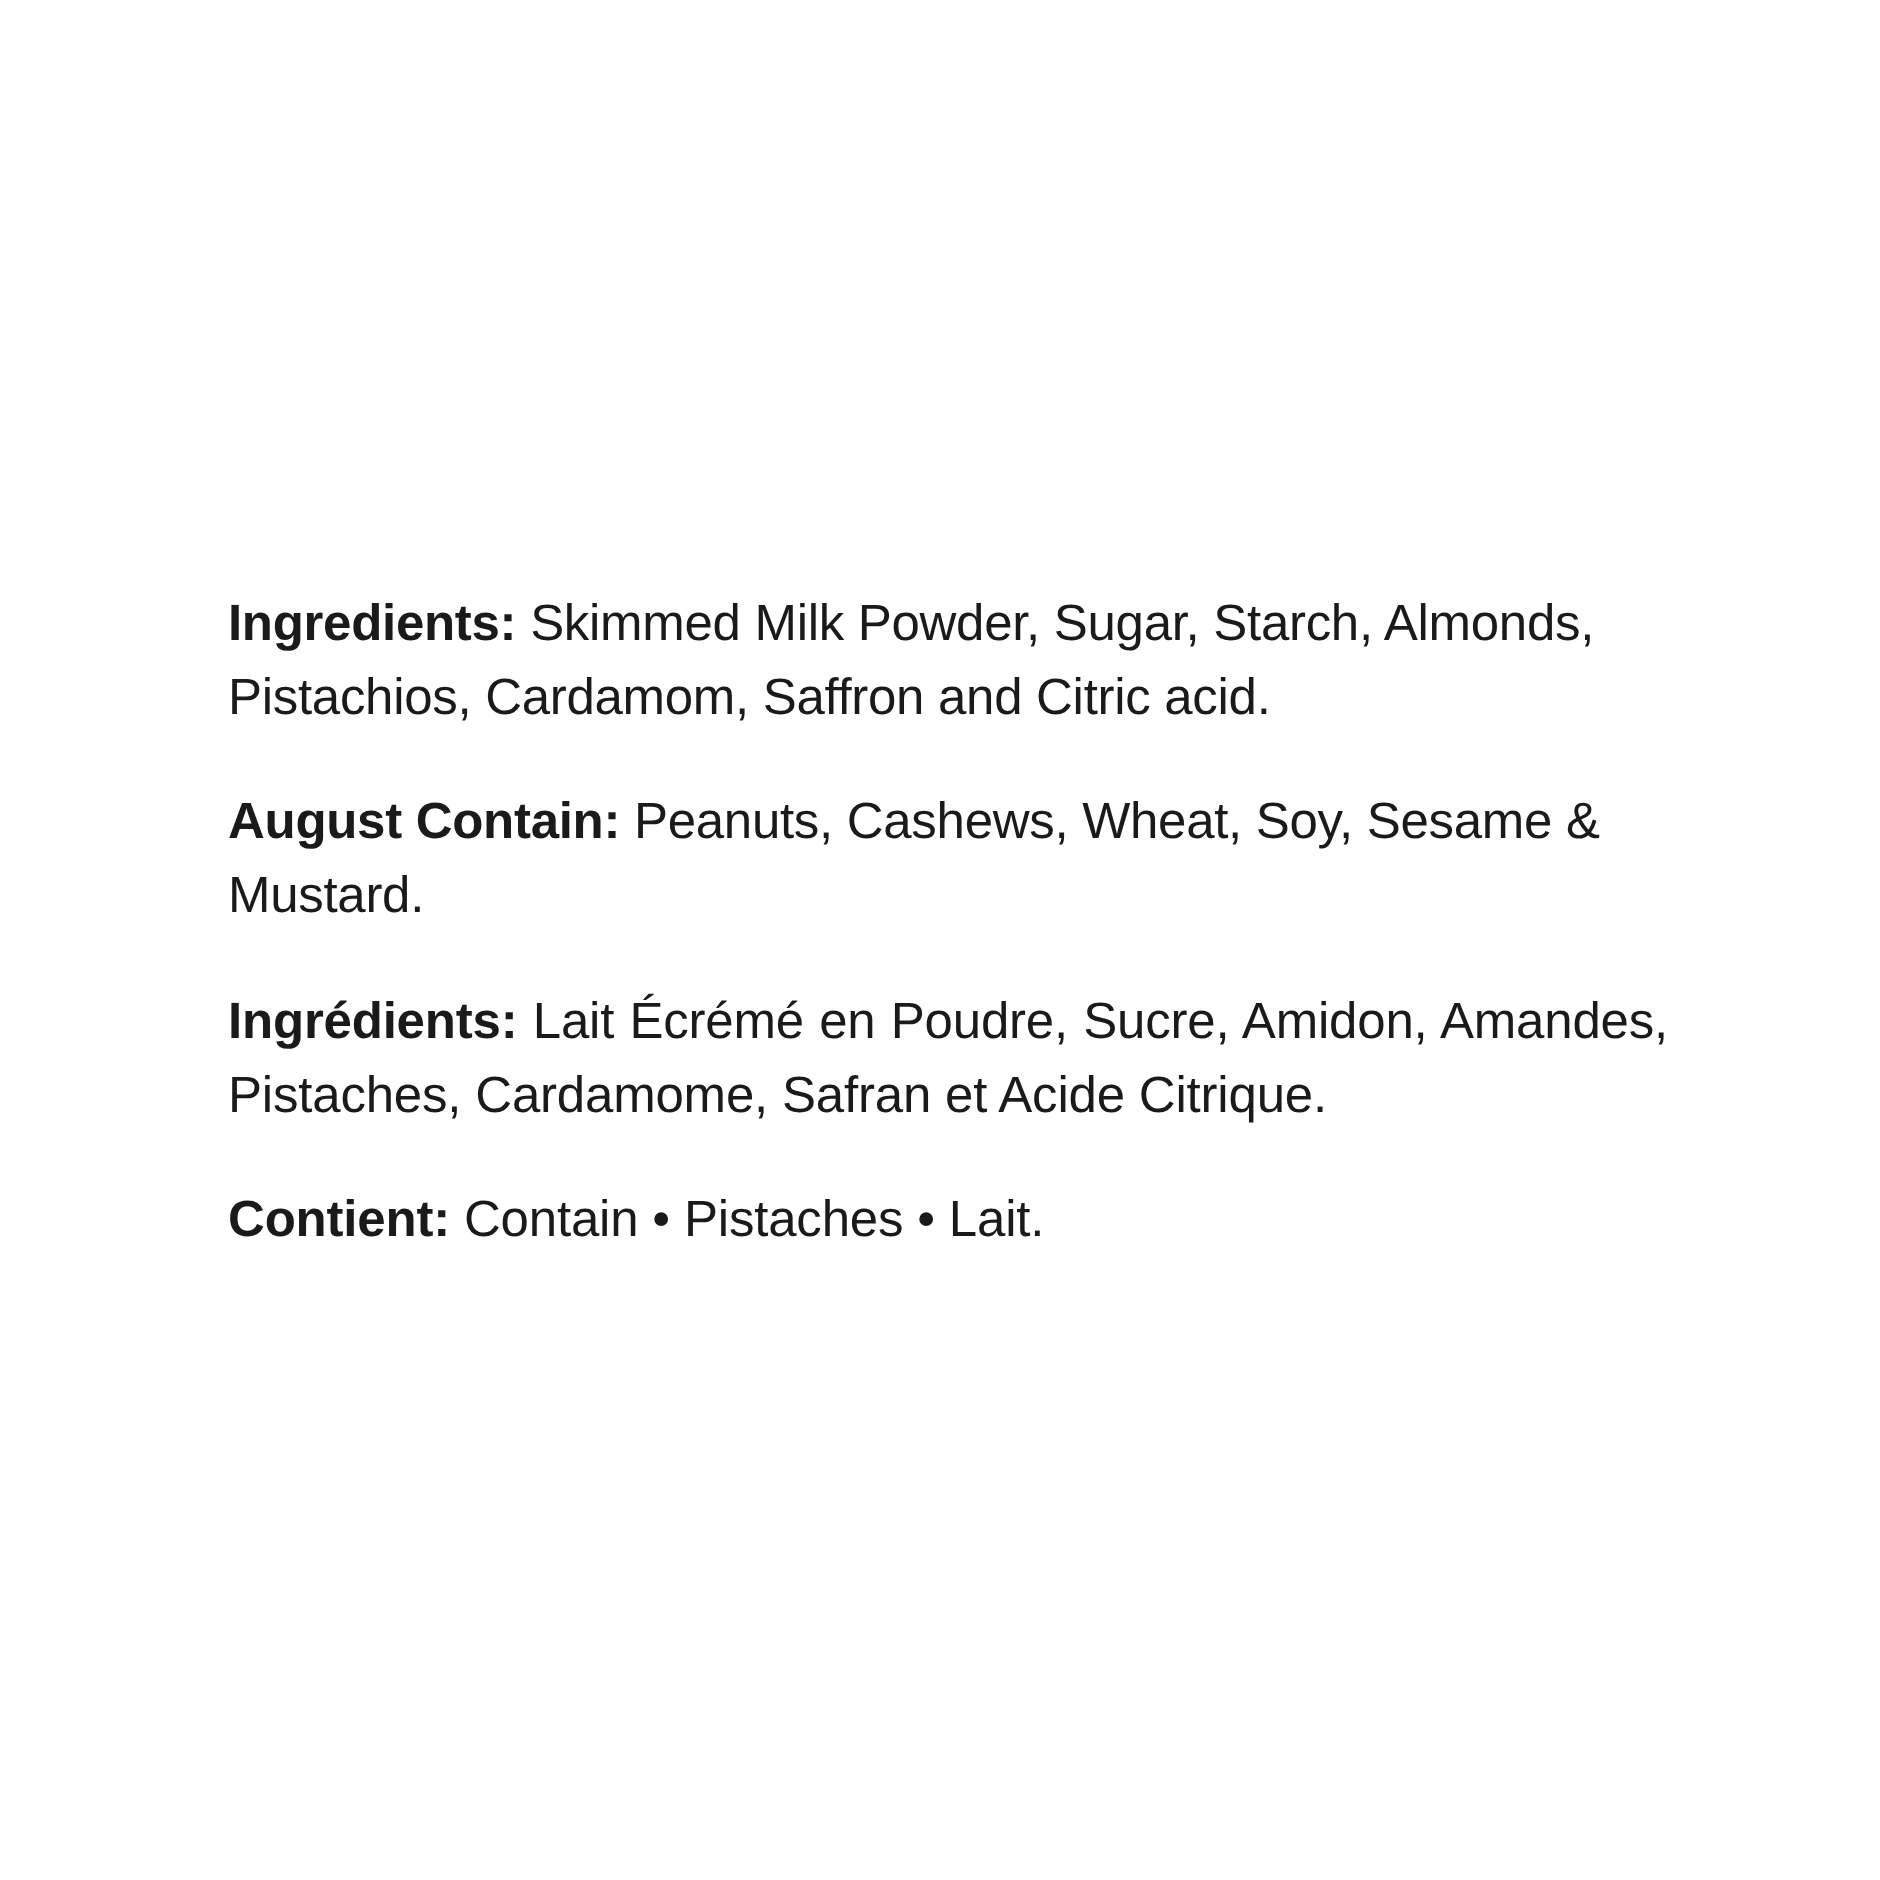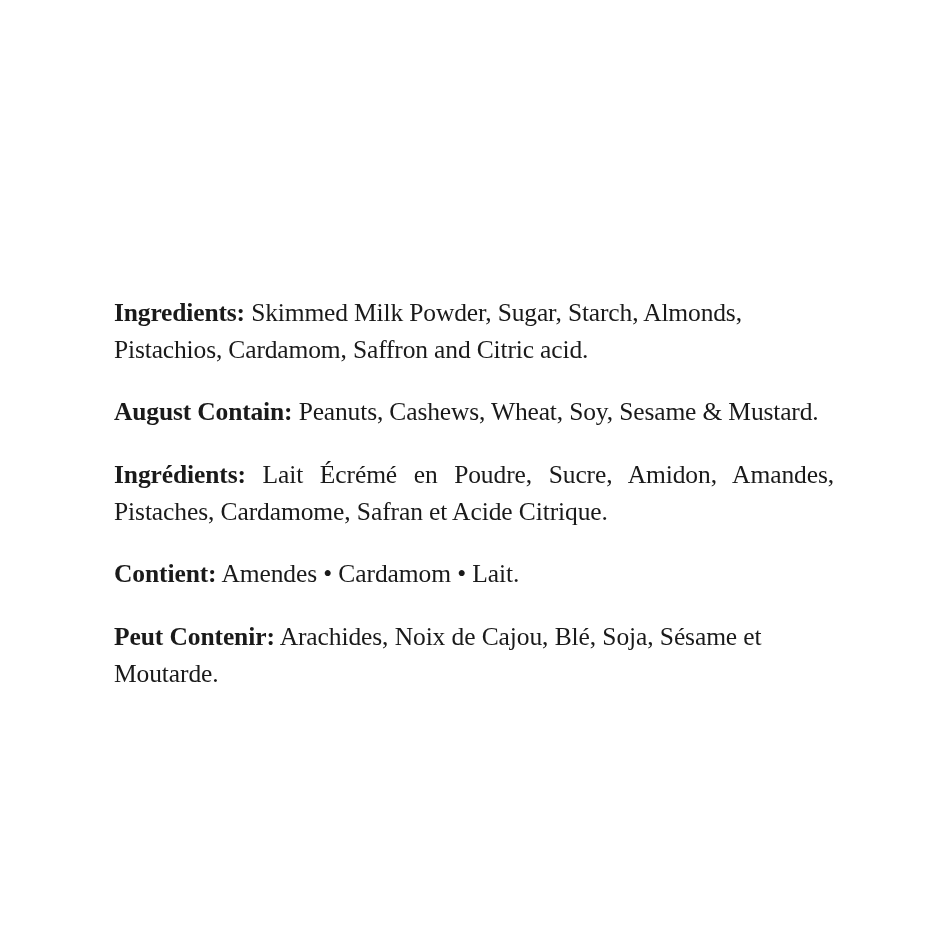--- a/index.html
+++ b/index.html
@@ -12,21 +12,20 @@
     background: #ffffff;
     font-family: "Liberation Sans", sans-serif;
     color: #1a1a1a;
     overflow: hidden;
   }
   .label-panel {
     position: absolute;
     left: 114px;
     top: 268px;
     width: 720px;
-    font-family: Liberation Serif, serif;
   }
   .block {
     margin: 0;
   }
   .block + .block {
     margin-top: 24px;
   }
   .line {
     font-size: 25.5px;
     line-height: 37px;
@@ -49,17 +48,16 @@
 
 <div class="label-panel">
 
   <div class="block en">
     <p class="line"><span class="heading">Ingredients:</span><span> Skimmed Milk Powder, Sugar, Starch, Almonds, Pistachios, Cardamom, Saffron and Citric acid.</span></p>
     <p class="line"><span class="heading">August Contain:</span><span> Peanuts, Cashews, Wheat, Soy, Sesame &amp; Mustard.</span></p>
   </div>
 
   <div class="block fr">
     <p class="line justified"><span class="heading">Ingrédients:</span><span> Lait Écrémé en Poudre, Sucre, Amidon, Amandes, Pistaches, Cardamome, Safran et Acide Citrique.</span></p>
-    <p class="line"><span class="heading">Contient:</span><span> Amendes • Cardamom • Lait.</span></p>
-    <p class="line"><span class="heading">Peut Contenir:</span><span> Arachides, Noix de Cajou, Blé, Soja, Sésame et Moutarde.</span></p>
+    <p class="line"><span class="heading">Contient:</span><span> Contain • Pistaches • Lait.</span></p>
   </div>
 
 </div>
 
 </body></html>

